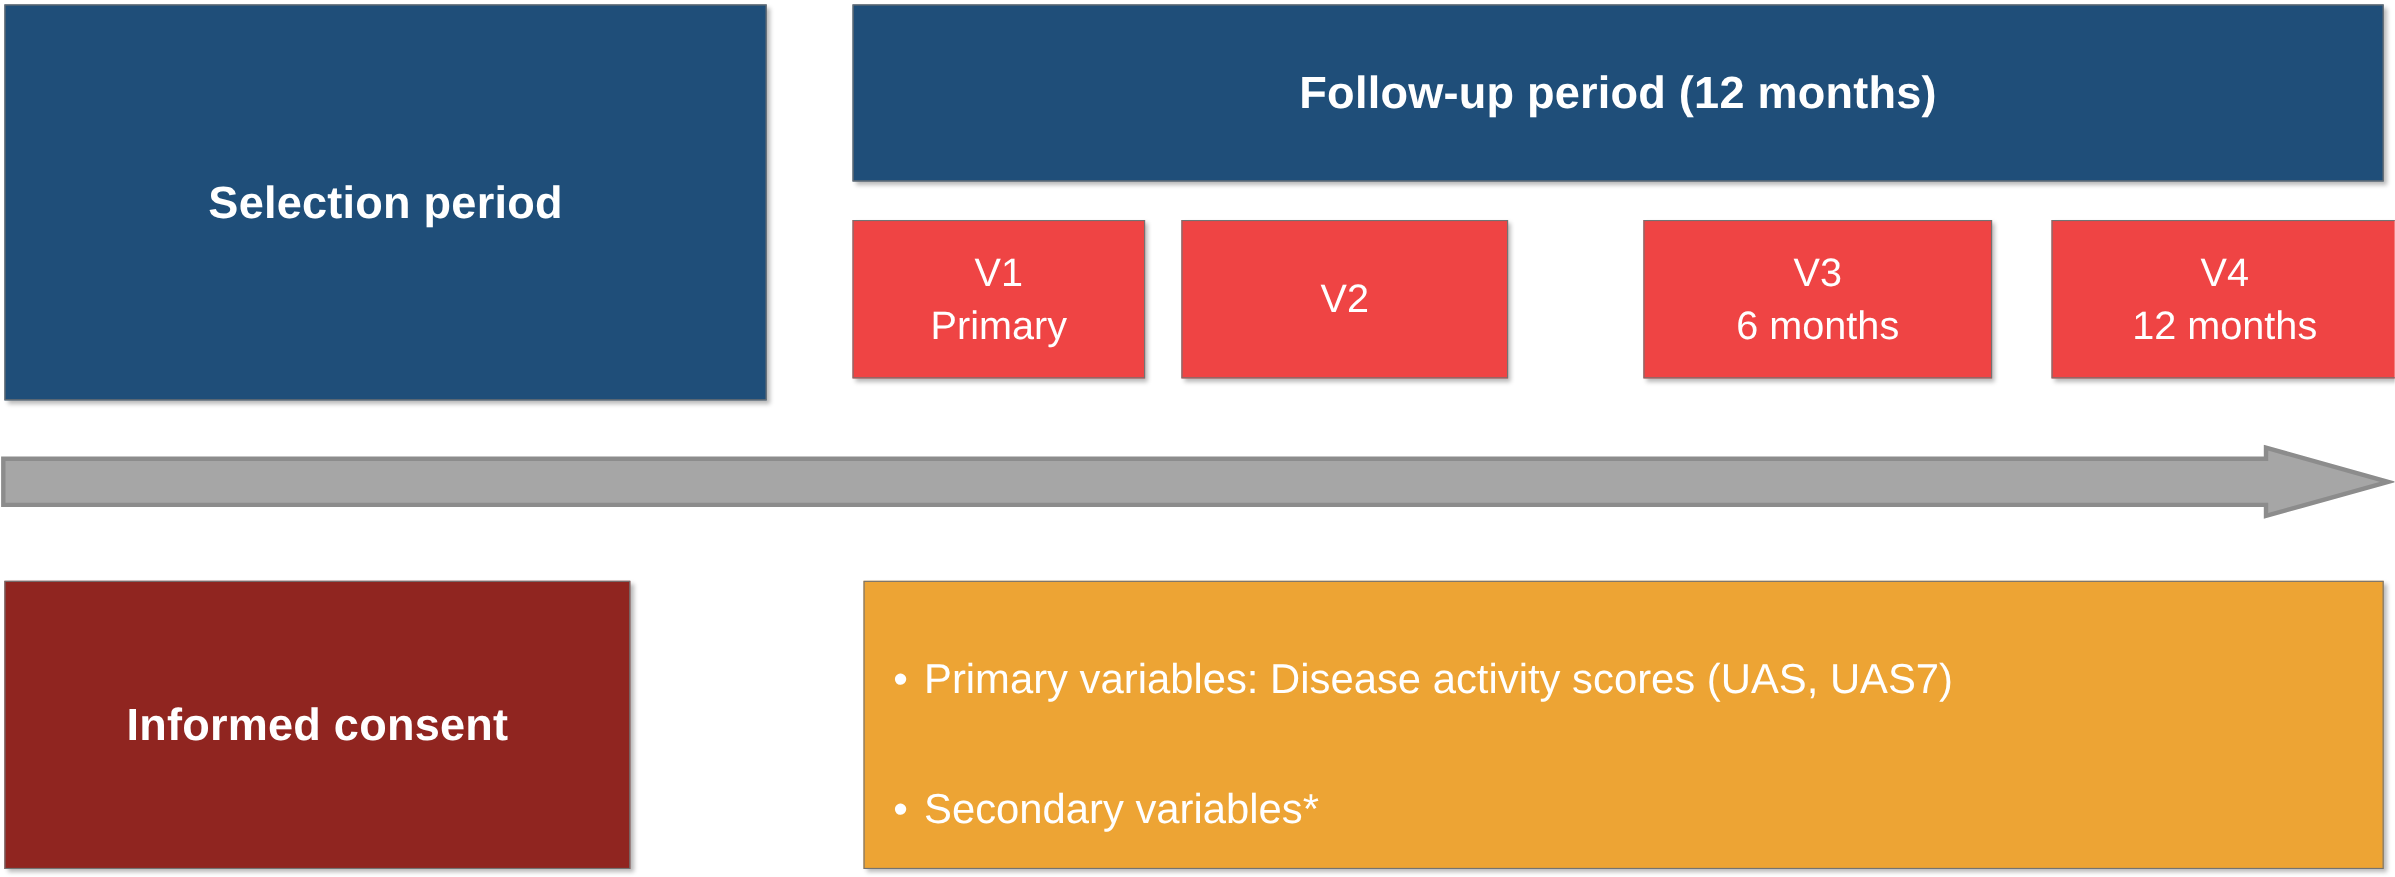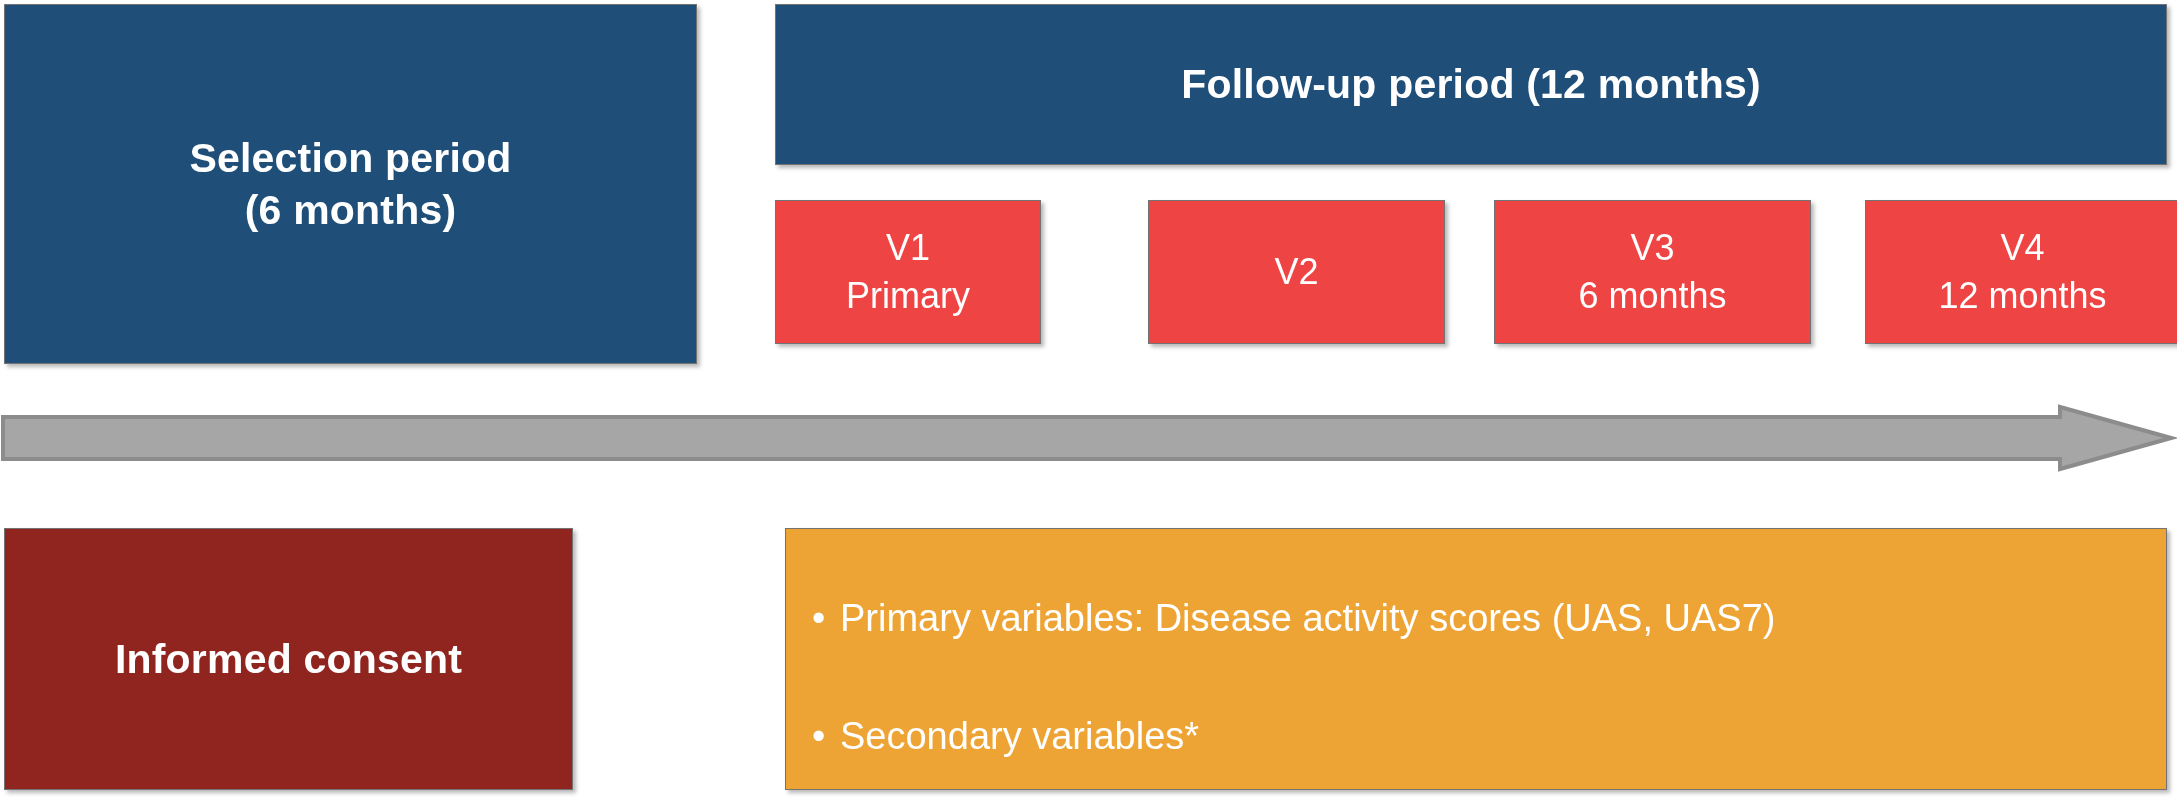--- a/index.html
+++ b/index.html
@@ -59,21 +59,21 @@
   
   .visit-box {
     top: 200px;
     height: 144px;
     background: #ef4444;
     font-size: 36px;
     font-weight: normal;
     line-height: 1.33;
   }
   #visit-box-v1 { left: 775px;  width: 266px; }
-  #visit-box-v2 { left: 1148px; width: 297px; }
+  #visit-box-v2 { left: 1074px; width: 297px; }
   #visit-box-v3 { left: 1494px; width: 317px; }
   #visit-box-v4 { left: 1852px; width: 315px; margin-left: 13px; }
 
   
   #timeline-arrow {
     position: absolute;
     left: 0px;
     top: 404px;
     width: 2177px;
     height: 96px;
@@ -124,21 +124,20 @@
   }
 </style>
 </head>
 <body>
 
 <div class="canvas">
 
   <div class="box" id="selection-period-box">
     <div>
       <div>Selection period</div>
-      <div>(6 months)</div>
     </div>
   </div>
 
   <div class="box" id="followup-period-box">
     <span>Follow-up period (12 months)</span>
   </div>
 
   <div class="box visit-box" id="visit-box-v1">
     <div>
       <div>V1</div>

